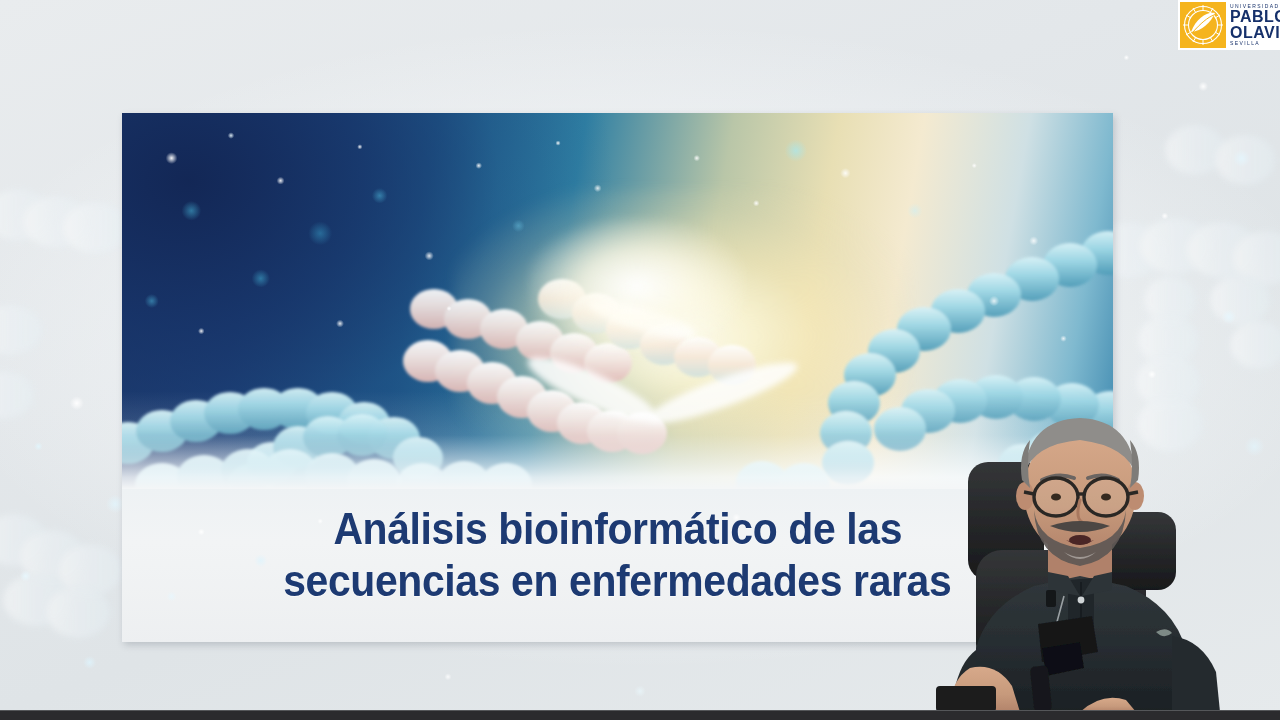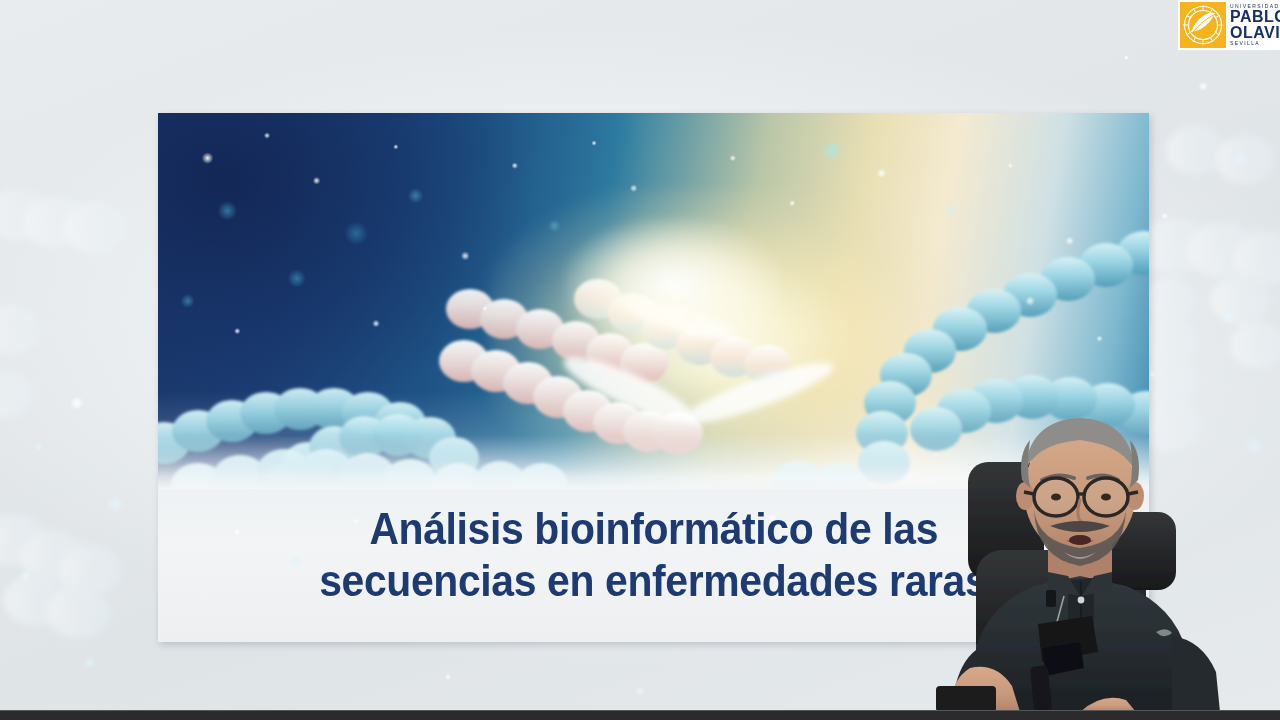--- a/index.html
+++ b/index.html
@@ -58,21 +58,20 @@
   
   #slide {
     position: absolute;
     left: 122px;
     top: 113px;
     width: 991px;
     height: 529px;
     background: #f2f4f5;
     box-shadow: 2px 3px 7px rgba(60,70,80,0.22);
     overflow: hidden;
-    margin-left: 36px;
   }
 
   
   .hero {
     position: absolute;
     left: 0; top: 0;
     width: 991px;
     height: 376px;
     overflow: hidden;
     background:

